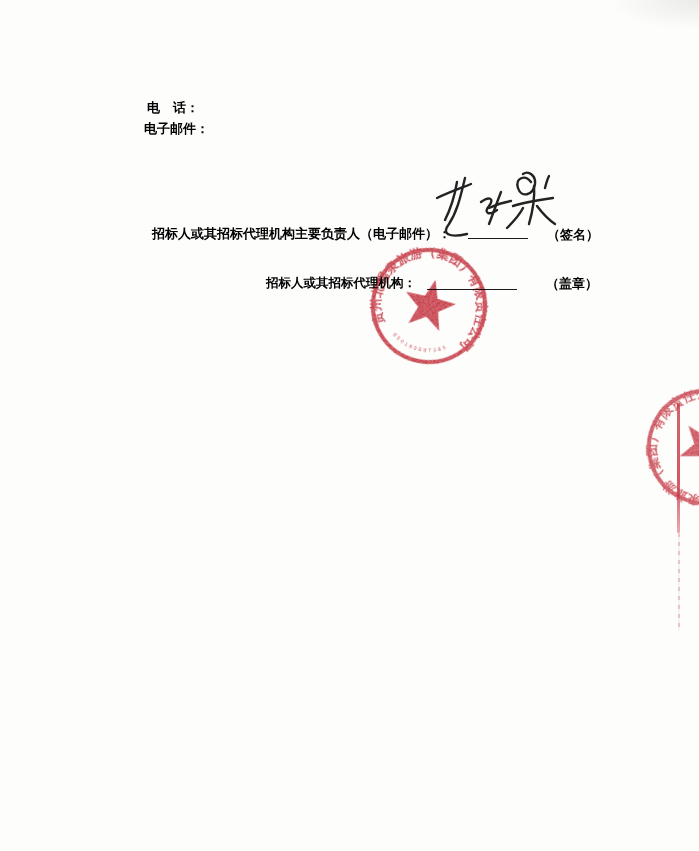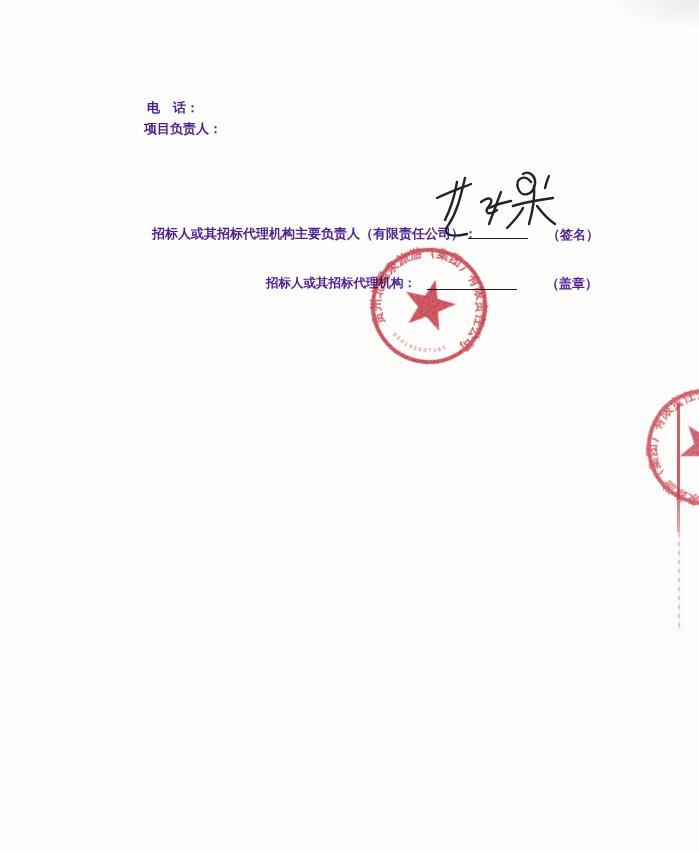--- a/index.html
+++ b/index.html
@@ -3,21 +3,21 @@
 <meta charset="utf-8">
 <style>
   html,body{margin:0;padding:0;}
   body{
     width:699px;height:851px;position:relative;overflow:hidden;
     background:#fdfdfc;
     font-family:"Liberation Serif","DejaVu Serif",serif;
   }
   .doc-text{
     position:absolute;white-space:nowrap;
-    font-weight:bold;color:#4c1d95;font-size:13px;line-height:15px;
+    font-weight:bold;color:#000000;font-size:13px;line-height:15px;
     font-family:"Liberation Serif","DejaVu Serif",serif;
   }
   .hline{position:absolute;height:1.4px;background:#1a1a1a;}
   .seal{position:absolute;mix-blend-mode:multiply;opacity:.95;}
   .ring-text{
     font-family:"Liberation Serif","DejaVu Serif",serif;
     font-weight:bold;font-size:12.5px;letter-spacing:.3px;fill:currentColor;
   }
   .num-text{
     font-family:"DejaVu Sans",sans-serif;
@@ -40,23 +40,23 @@
     background:repeating-linear-gradient(to bottom, rgba(205,70,88,.4) 0 4px, rgba(205,70,88,.08) 4px 9px);
     opacity:.8;
   }
 </style>
 </head>
 <body>
 
 <div class="corner-shade"></div>
 
 <div class="doc-text" style="left:147px;top:100px">电　话：</div>
-<div class="doc-text" style="left:144px;top:121px">项目负责人：</div>
+<div class="doc-text" style="left:144px;top:121px">电子邮件：</div>
 
-<div class="doc-text" style="left:152px;top:226px">招标人或其招标代理机构主要负责人（有限责任公司）：</div>
+<div class="doc-text" style="left:152px;top:226px">招标人或其招标代理机构主要负责人（电子邮件）：</div>
 <div class="hline" style="left:468px;top:238px;width:60px"></div>
 <div class="doc-text" style="left:547px;top:227px">（签名）</div>
 
 <div class="doc-text" style="left:266px;top:276px;font-size:12.5px">招标人或其招标代理机构：</div>
 <div class="hline" style="left:427px;top:289px;width:90px"></div>
 <div class="doc-text" style="left:546px;top:276px">（盖章）</div>
 
 <svg class="sig-svg" width="150" height="80" viewBox="0 0 150 80">
   <title>李绍果</title>
 

